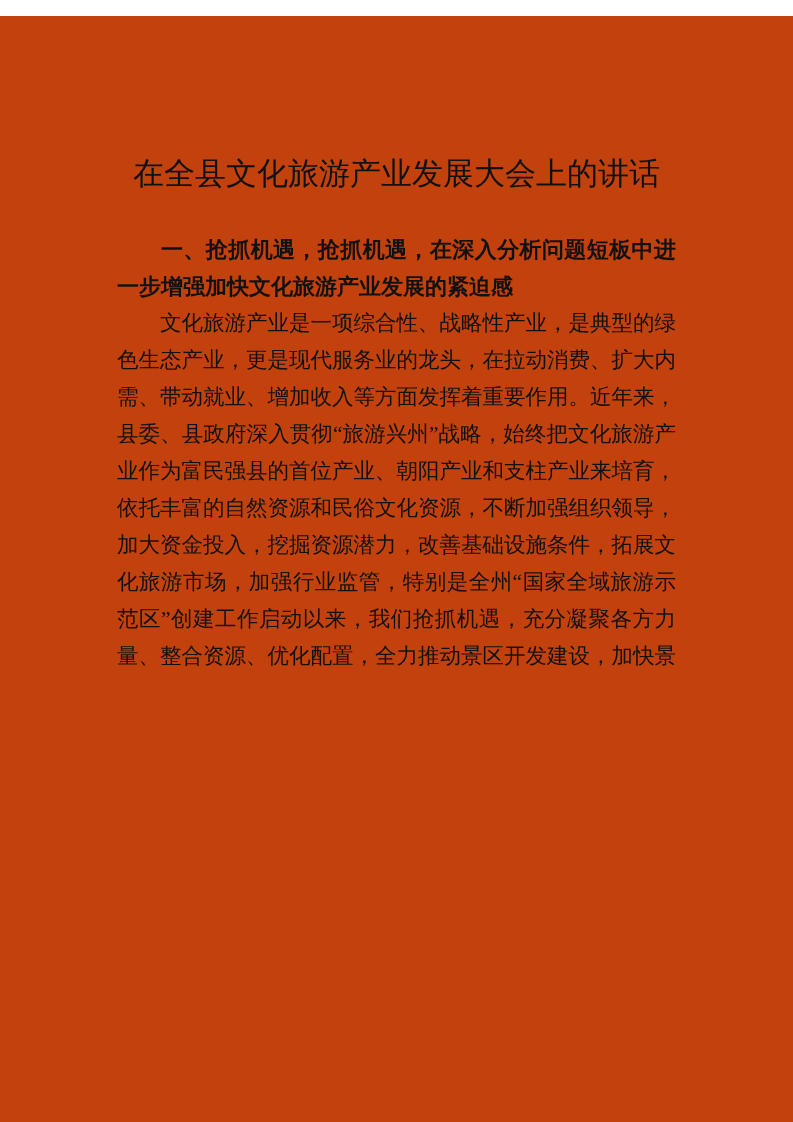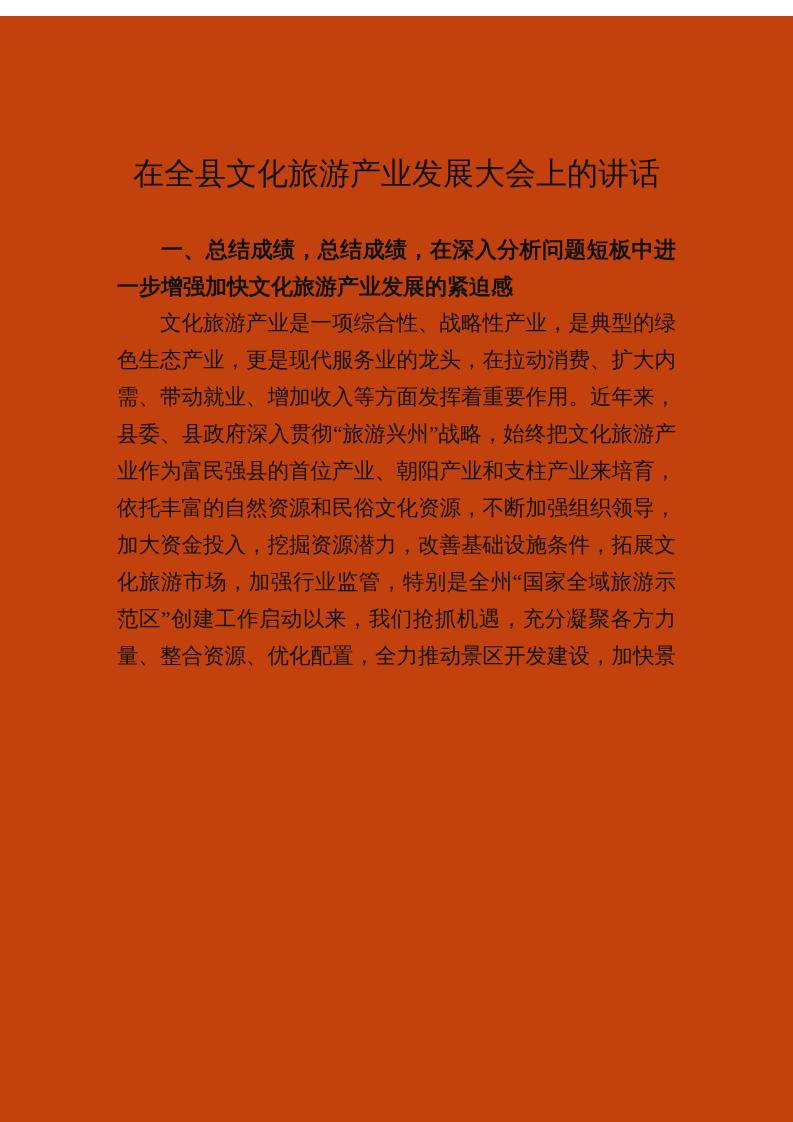--- a/index.html
+++ b/index.html
@@ -48,17 +48,17 @@
     font-size: 22px;
   }
 </style>
 </head>
 <body>
 
 <div class="page">
   <h1 class="doc-title">在全县文化旅游产业发展大会上的讲话</h1>
   <div class="doc-body">
     <div id="paragraphs">
-        <p class="para heading">一、总结成绩，总结成绩，在深入分析问题短板中进一步增强加快文化旅游产业发展的紧迫感</p>
+        <p class="para heading">一、抢抓机遇，抢抓机遇，在深入分析问题短板中进一步增强加快文化旅游产业发展的紧迫感</p>
         <p class="para">文化旅游产业是一项综合性、战略性产业，是典型的绿色生态产业，更是现代服务业的龙头，在拉动消费、扩大内需、带动就业、增加收入等方面发挥着重要作用。近年来，县委、县政府深入贯彻“旅游兴州”战略，始终把文化旅游产业作为富民强县的首位产业、朝阳产业和支柱产业来培育，依托丰富的自然资源和民俗文化资源，不断加强组织领导，加大资金投入，挖掘资源潜力，改善基础设施条件，拓展文化旅游市场，加强行业监管，特别是全州“国家全域旅游示范区”创建工作启动以来，我们抢抓机遇，充分凝聚各方力量、整合资源、优化配置，全力推动景区开发建设，加快景</p>
       </div>
   </div>
 </div>
 
 </body></html>

